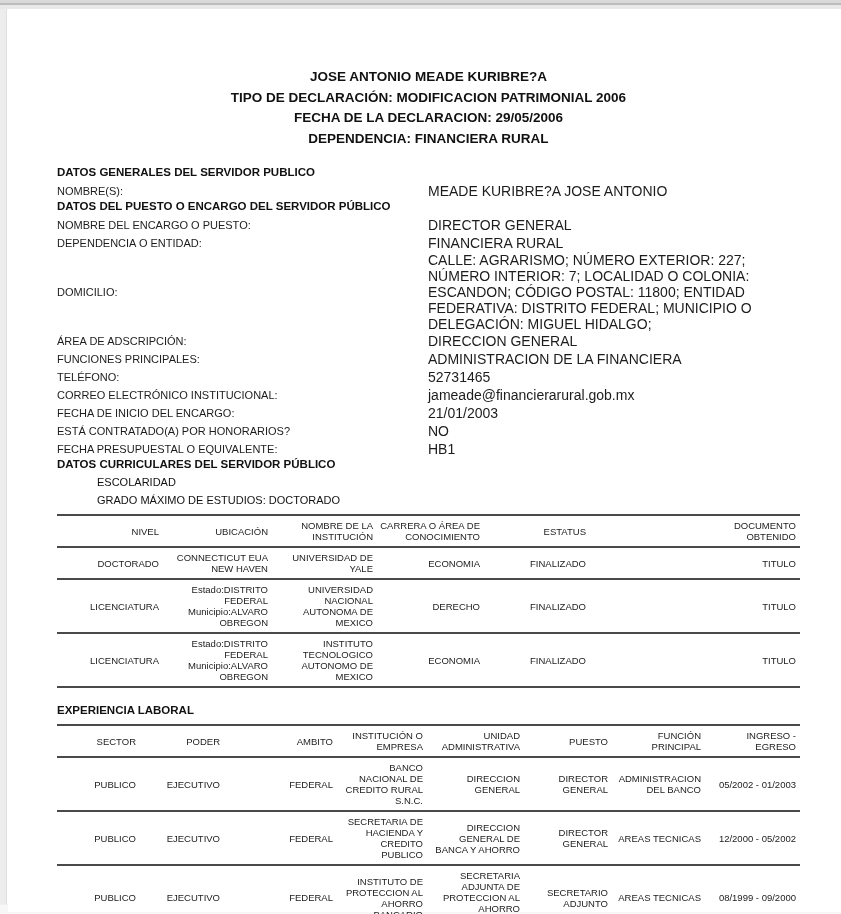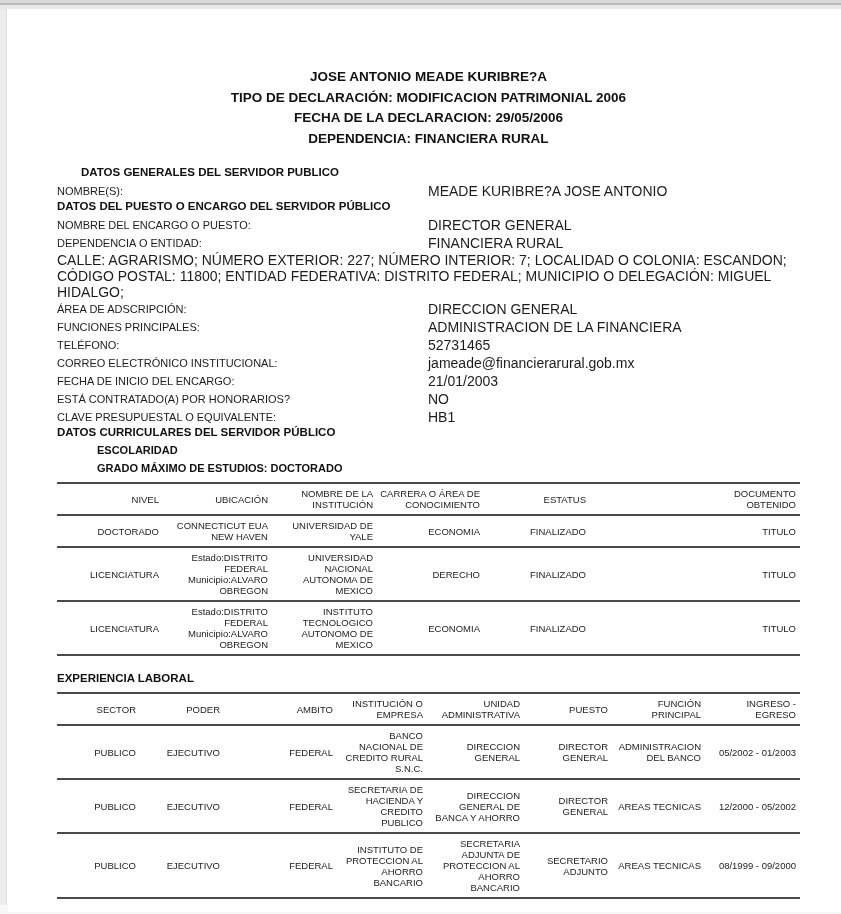--- a/index.html
+++ b/index.html
@@ -24,26 +24,26 @@
     position:absolute;top:17px;left:8px;width:833px;height:895px;
     background:#ffffff;box-sizing:border-box;
     padding:50px 41px 0 49px;
   }
   .titles{
     text-align:center;font-weight:bold;font-size:13.5px;line-height:20.5px;color:#111;
   }
   .section-h{
     font-weight:bold;font-size:11.5px;color:#111;
   }
-  .h-main{margin-top:17px;margin-bottom:4px;margin-left:24px;}
+  .h-main{margin-top:17px;margin-bottom:4px;}
   .h-sub{margin-bottom:4px;}
   .kv-row{display:flex;align-items:center;min-height:18px;}
   .kv-label{width:371px;font-size:11px;flex:none;}
   .kv-value{flex:1;font-size:14px;line-height:16px;}
-  .mini-h{font-weight:bold;font-size:11px;color:#111;margin-top:6px;padding-left:40px;}
+  .mini-h{font-weight:normal;font-size:11px;color:#111;margin-top:6px;padding-left:40px;}
   table.doc{
     border-collapse:collapse;table-layout:fixed;width:743px;
     border-top:2px solid #4a4a4a;margin-top:8px;
   }
   table.doc th, table.doc td{
     font-size:9.5px;line-height:11px;font-weight:normal;text-align:right;
     vertical-align:middle;padding:4px 4px 4px 2px;
     border-bottom:2px solid #4a4a4a;position:relative;color:#222;
     overflow:hidden;
   }
@@ -82,20 +82,21 @@
   <div class="section-h h-sub">DATOS DEL PUESTO O ENCARGO DEL SERVIDOR PÚBLICO</div>
   <div class="kv-row">
     <div class="kv-label">NOMBRE DEL ENCARGO O PUESTO:</div>
     <div class="kv-value">DIRECTOR GENERAL</div>
   </div>
   <div class="kv-row">
     <div class="kv-label">DEPENDENCIA O ENTIDAD:</div>
     <div class="kv-value">FINANCIERA RURAL</div>
   </div>
   <div class="kv-row">
+    <div class="kv-label">DOMICILIO:</div>
     <div class="kv-value">CALLE: AGRARISMO; NÚMERO EXTERIOR: 227; NÚMERO INTERIOR: 7; LOCALIDAD O COLONIA: ESCANDON; CÓDIGO POSTAL: 11800; ENTIDAD FEDERATIVA: DISTRITO FEDERAL; MUNICIPIO O DELEGACIÓN: MIGUEL HIDALGO;</div>
   </div>
   <div class="kv-row">
     <div class="kv-label">ÁREA DE ADSCRIPCIÓN:</div>
     <div class="kv-value">DIRECCION GENERAL</div>
   </div>
   <div class="kv-row">
     <div class="kv-label">FUNCIONES PRINCIPALES:</div>
     <div class="kv-value">ADMINISTRACION DE LA FINANCIERA</div>
   </div>
@@ -109,21 +110,21 @@
   </div>
   <div class="kv-row">
     <div class="kv-label">FECHA DE INICIO DEL ENCARGO:</div>
     <div class="kv-value">21/01/2003</div>
   </div>
   <div class="kv-row">
     <div class="kv-label">ESTÁ CONTRATADO(A) POR HONORARIOS?</div>
     <div class="kv-value">NO</div>
   </div>
   <div class="kv-row">
-    <div class="kv-label">CLAVE PRESUPUESTAL O EQUIVALENTE:</div>
+    <div class="kv-label">FECHA PRESUPUESTAL O EQUIVALENTE:</div>
     <div class="kv-value">HB1</div>
   </div>
 
   <div class="section-h h-sub">DATOS CURRICULARES DEL SERVIDOR PÚBLICO</div>
   <div class="mini-h">ESCOLARIDAD</div>
   <div class="mini-h">GRADO MÁXIMO DE ESTUDIOS: DOCTORADO</div>
 
   <table class="doc">
     <colgroup>
       <col style="width:106px">

